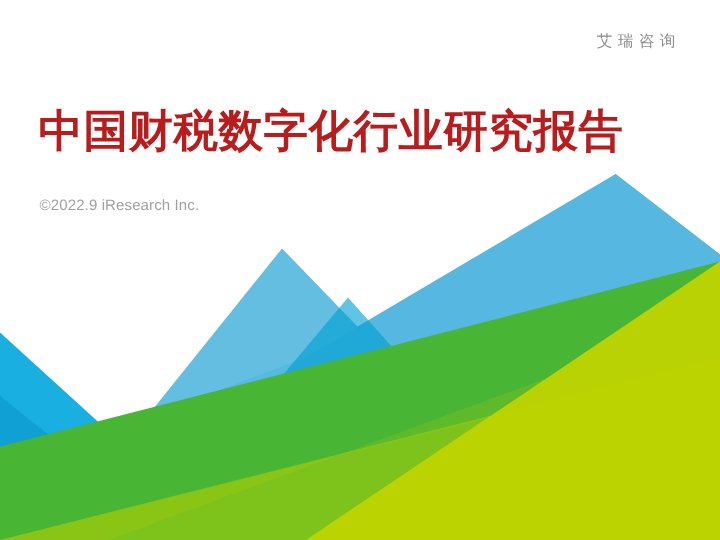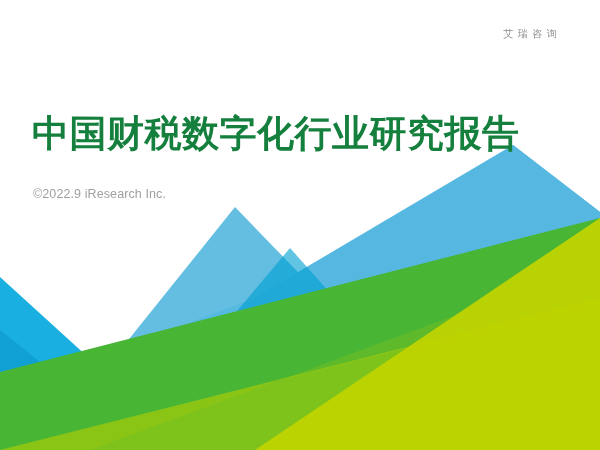--- a/index.html
+++ b/index.html
@@ -42,45 +42,45 @@
   #logo-mark {
     position: relative;
     width: 104px;
     height: 26px;
   }
   #logo-mark svg {
     display: block;
   }
   #logo-wordmark-cn {
     margin-top: 4px;
-    font-size: 10px;
+    font-size: 13px;
     letter-spacing: 4.5px;
     color: #8c8c8c;
     text-indent: 4.5px;
     line-height: 12px;
     white-space: nowrap;
   }
 
   
   #title {
     position: absolute;
     left: 32px;
-    top: 112px;
+    top: 88px;
     z-index: 3;
     font-size: 37px;
     font-weight: bold;
     line-height: 44px;
     letter-spacing: 0.5px;
-    color: #15803d;
+    color: #b91c1c;
     white-space: nowrap;
   }
   #copyright {
     position: absolute;
     left: 33px;
-    top: 186px;
+    top: 163px;
     z-index: 3;
     font-size: 12.5px;
     line-height: 16px;
     color: #a0a0a0;
     letter-spacing: 0.1px;
     white-space: nowrap;
   }
 </style>
 </head>
 <body>

